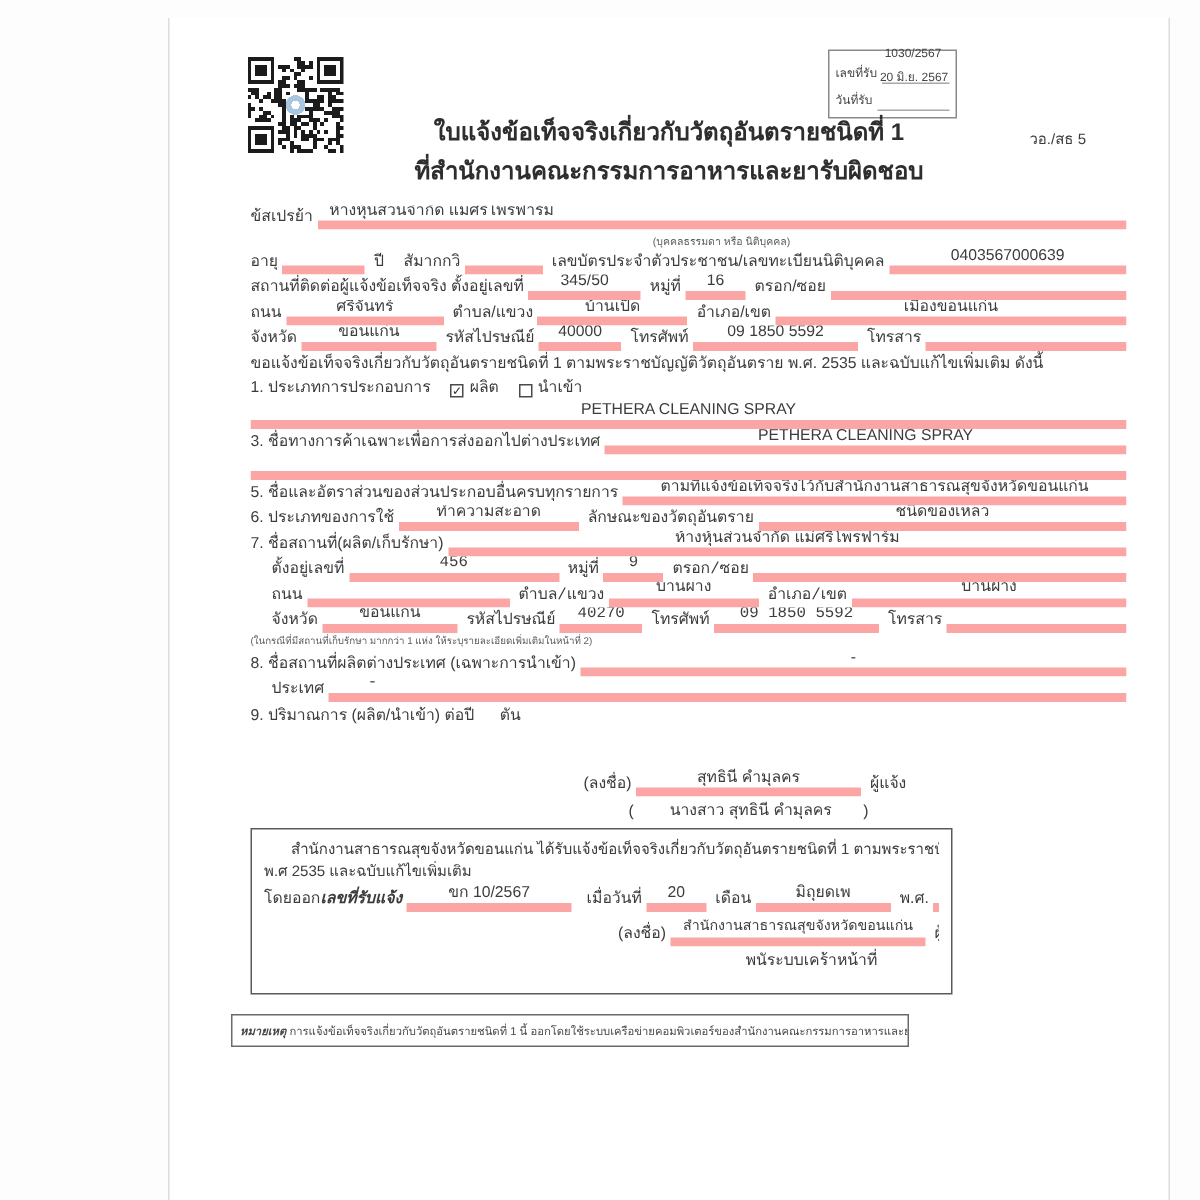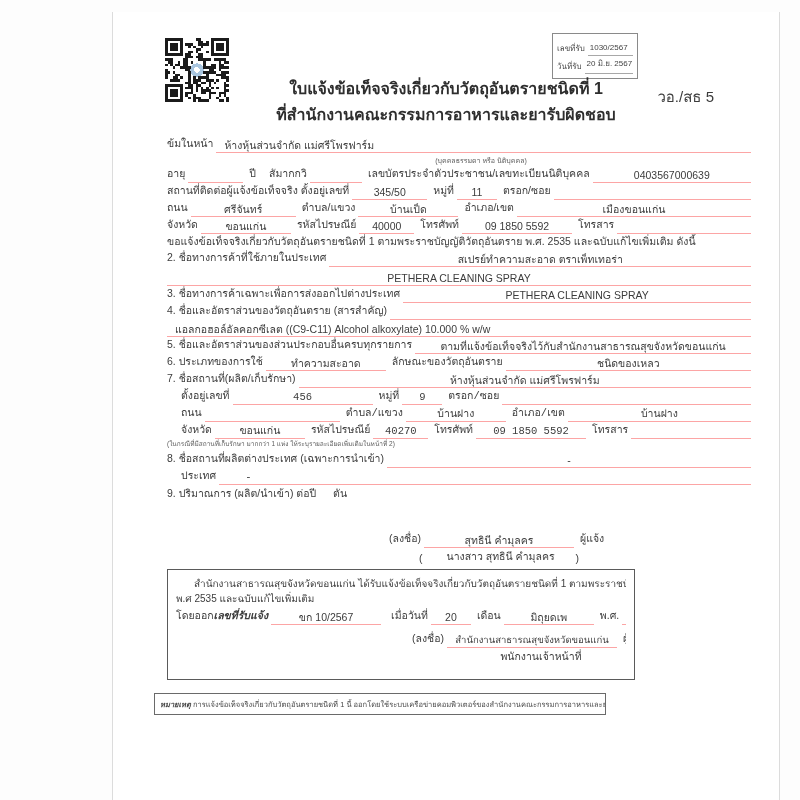--- a/index.html
+++ b/index.html
@@ -4,32 +4,32 @@
 <style>
   * { margin:0; padding:0; box-sizing:border-box; }
   html,body { width:800px; height:800px; background:#ffffff; font-family:"Liberation Sans","DejaVu Sans",sans-serif; }
   .canvas { position:relative; width:800px; height:800px; background:#fdfdfd; overflow:hidden; }
   .page { position:absolute; left:112px; top:0; width:668px; height:800px; background:#ffffff;
           border-left:1px solid #dcdcdc; border-right:1px solid #dcdcdc; overflow:hidden; color:#3c3c3c;margin-top:12px; }
   .header { position:relative; height:125px; }
   .qr { position:absolute; left:52px; top:26px; width:64px; height:64px; }
   .stampbox { position:absolute; left:439px; top:21px; width:86px; height:46px; border:1px solid #8a8a8a; padding:4px 4px 2px; }
   .stamp-row { display:flex; align-items:flex-end; height:18px; font-size:8px; color:#444; white-space:nowrap; }
-  .stamp-row .sv { flex:1; border-bottom:1px solid #a8a8a8; text-align:left; padding:0 0 3px 2px; overflow:hidden; }
-  .formcode { position:absolute; top:73px; right:65px; font-size:15px; color:#3c3c3c;text-align:center; }
+  .stamp-row .sv { flex:1; border-bottom:1px solid #a8a8a8; text-align:left; padding:0 0 15px 2px; overflow:hidden; }
+  .formcode { position:absolute; top:73px; right:55px; font-size:10px; color:#3c3c3c;text-align:center; }
   .title { position:absolute; top:64px; left:0; width:100%; text-align:center; font-size:16px; font-weight:bold; color:#2e2e2e; line-height:1.65; }
   .body { padding:0 28px 0 54px; }
   .row { display:flex; align-items:flex-end; height:17px; font-size:10.5px; white-space:nowrap; overflow:hidden; }
   .h16{height:16px} .h18{height:18px} .h19{height:19px}
   .smallrow { display:flex; align-items:flex-end; height:13px; font-size:7px; color:#5a5a5a; white-space:nowrap; }
   .tinyrow { display:flex; align-items:flex-start; height:12px; font-size:6.5px; color:#5a5a5a; white-space:nowrap; }
   .lbl { flex:0 0 auto; padding:0 3px 1px 0; }
   .g6 { margin-left:6px; } .g10{ margin-left:10px; }
   .ind { padding-left:14px;font-family:Liberation Mono, monospace; }
-  .fld { display:flex; align-items:flex-end; justify-content:center; border-bottom:1px solid #fca5a5;
+  .fld { display:flex; align-items:flex-end; justify-content:center; border-bottom:6px solid #fca5a5;
          overflow:hidden; padding:0 2px 1px; min-width:0; }
   .fld > span { line-height:1.15; }
   .fldL { justify-content:flex-start; padding-left:8px; }
   .f1 { flex:1 1 0; }
   .w40{flex:0 0 40px} .w52{flex:0 0 52px} .w55{flex:0 0 55px}
   .w75{flex:0 0 75px} .w90{flex:0 0 90px} .w100{flex:0 0 100px} .w105{flex:0 0 105px} .w110{flex:0 0 110px}
   .w120{flex:0 0 120px} .w135{flex:0 0 135px} .w140{flex:0 0 140px} .w150{flex:0 0 150px} .w170{flex:0 0 170px}
   .cb { width:9px; height:9px; border:1px solid #4a4a4a; display:inline-flex; align-items:center; justify-content:center;
         font-size:8px; line-height:1; margin:0 4px 2px 10px; flex:0 0 auto; color:#2e2e2e; }
   .notecenter { flex:1; text-align:center; margin-left:44px; }
@@ -278,21 +278,21 @@
       <div class="formcode">วอ./สธ 5</div>
       <div class="title">
         <div>ใบแจ้งข้อเท็จจริงเกี่ยวกับวัตถุอันตรายชนิดที่ 1</div>
         <div>ที่สำนักงานคณะกรรมการอาหารและยารับผิดชอบ</div>
       </div>
     </div>
 
     <div class="body">
 
       <div class="row h16">
-        <span class="lbl">ข้มในหน้า</span>
+        <span class="lbl">ข้สเปรย้า</span>
         <span class="fld fldL f1">
             <span>ห้างหุ้นส่วนจำกัด แม่ศรีโพรฟาร์ม</span>
           </span>
       </div>
       <div class="smallrow">
         <span class="notecenter">(บุคคลธรรมดา หรือ นิติบุคคล)</span>
       </div>
 
       <div class="row">
         <span class="lbl">อายุ</span>
@@ -310,21 +310,21 @@
           </span>
       </div>
 
       <div class="row">
         <span class="lbl">สถานที่ติดต่อผู้แจ้งข้อเท็จจริง ตั้งอยู่เลขที่</span>
         <span class="fld w75">
             <span>345/50</span>
           </span>
         <span class="lbl g6">หมู่ที่</span>
         <span class="fld w40">
-            <span>11</span>
+            <span>16</span>
           </span>
         <span class="lbl g6">ตรอก/ซอย</span>
         <span class="fld f1">
             <span></span>
           </span>
       </div>
 
       <div class="row">
         <span class="lbl">ถนน</span>
         <span class="fld w105">
@@ -356,49 +356,48 @@
         <span class="lbl g6">โทรสาร</span>
         <span class="fld f1">
             <span></span>
           </span>
       </div>
 
       <div class="row h16">
         <span>ขอแจ้งข้อเท็จจริงเกี่ยวกับวัตถุอันตรายชนิดที่ 1 ตามพระราชบัญญัติวัตถุอันตราย พ.ศ. 2535 และฉบับแก้ไขเพิ่มเติม ดังนี้</span>
       </div>
 
-
-      <div class="row">
-        <span class="lbl">2. ชื่อทางการค้าที่ใช้ภายในประเทศ</span>
-        <span class="fld f1">
-            <span>สเปรย์ทำความสะอาด ตราเพ็ทเทอร่า</span>
-          </span>
-      </div>
+      <div class="row">
+        <span class="lbl">1. ประเภทการประกอบการ</span>
+        <span class="cb">
+            <span>✓</span>
+          </span>
+        <span class="lbl">ผลิต</span>
+        <span class="cb">
+            <span></span>
+          </span>
+        <span class="lbl">นำเข้า</span>
+      </div>
+
       <div class="row h19">
         <span class="fld f1">
             <span>PETHERA CLEANING SPRAY</span>
           </span>
       </div>
 
       <div class="row">
         <span class="lbl">3. ชื่อทางการค้าเฉพาะเพื่อการส่งออกไปต่างประเทศ</span>
         <span class="fld f1">
             <span>PETHERA CLEANING SPRAY</span>
           </span>
       </div>
 
       <div class="row">
-        <span class="lbl">4. ชื่อและอัตราส่วนของวัตถุอันตราย (สารสำคัญ)</span>
-        <span class="fld f1">
-            <span></span>
-          </span>
-      </div>
-      <div class="row">
-        <span class="fld fldL f1">
-            <span>แอลกอฮอล์อัลคอกซีเลต  ((C9-C11) Alcohol alkoxylate) 10.000 % w/w</span>
+        <span class="fld f1">
+            <span></span>
           </span>
       </div>
 
       <div class="row">
         <span class="lbl">5. ชื่อและอัตราส่วนของส่วนประกอบอื่นครบทุกรายการ</span>
         <span class="fld f1">
             <span>ตามที่แจ้งข้อเท็จจริงไว้กับสำนักงานสาธารณสุขจังหวัดขอนแก่น</span>
           </span>
       </div>
 
@@ -532,21 +531,21 @@
           <div class="row h19" style="margin-top:4px">
             <span class="sp236"></span>
             <span class="lbl">(ลงชื่อ)</span>
             <span class="fld w170" style="font-size:9.5px">
                 <span>สำนักงานสาธารณสุขจังหวัดขอนแก่น</span>
               </span>
             <span class="lbl g6">ผู้รับแจ้ง</span>
           </div>
           <div class="row">
             <span class="sp280"></span>
-            <span class="w170" style="text-align:center">พนักงานเจ้าหน้าที่</span>
+            <span class="w170" style="text-align:center">พนัระบบเคร้าหน้าที่</span>
           </div>
         </div>
       </div>
 
       <div class="nbox">
         <span class="b">หมายเหตุ</span>
         <span>การแจ้งข้อเท็จจริงเกี่ยวกับวัตถุอันตรายชนิดที่ 1 นี้ ออกโดยใช้ระบบเครือข่ายคอมพิวเตอร์ของสำนักงานคณะกรรมการอาหารและยา</span>
       </div>
 
     </div>

